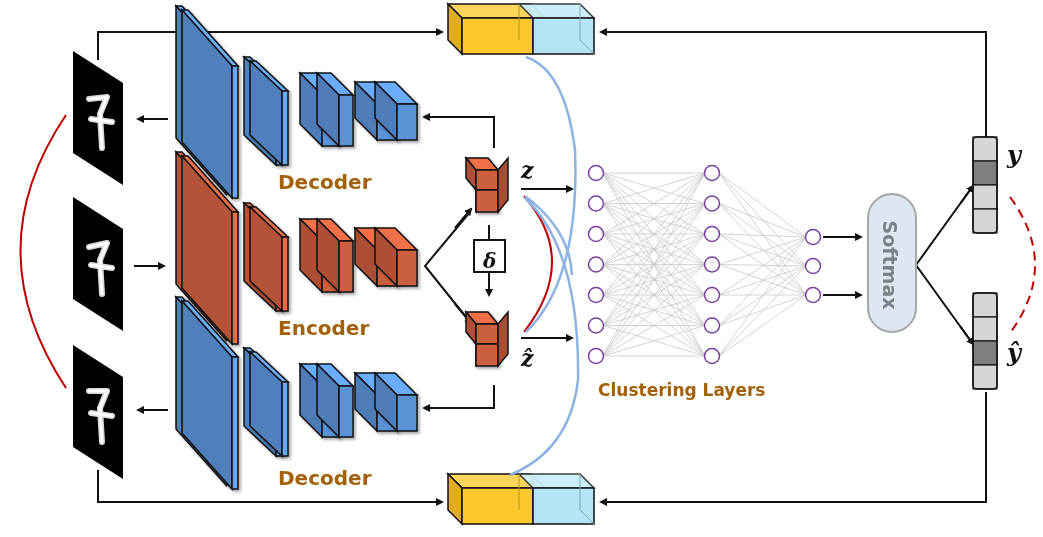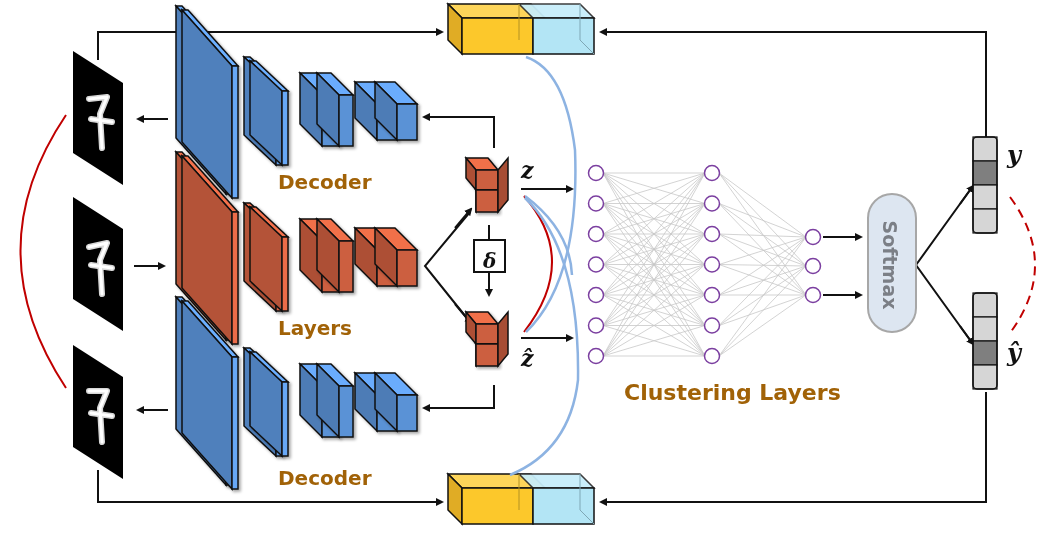--- a/index.html
+++ b/index.html
@@ -2,21 +2,21 @@
 <html><head>
 <meta charset="utf-8">
 <style>
   html, body { margin: 0; padding: 0; background: #ffffff; }
   body { width: 1043px; height: 537px; overflow: hidden; position: relative; font-family: "DejaVu Sans", sans-serif; }
   #stage { position: absolute; left: 0; top: 0; width: 1043px; height: 537px; }
   .label { position: absolute; font-weight: bold; color: #a16207; font-family: "DejaVu Sans", sans-serif; }
   .lbl-dec1 { left: 278px; top: 170px; font-size: 20px; }
   .lbl-enc { left: 278px; top: 316px; font-size: 20px; }
   .lbl-dec2 { left: 278px; top: 466px; font-size: 20px; }
-  .lbl-clust { left: 624px; top: 380px; font-size: 22px; }
+  .lbl-clust { left: 598px; top: 380px; font-size: 17px; }
   .math { position: absolute; font-family: "DejaVu Serif", serif; font-weight: bold; font-style: italic; color: #111; }
   .m-z { left: 521px; top: 157px; font-size: 22px; }
   .m-zhat { left: 521px; top: 345px; font-size: 22px; }
   .m-y { left: 1007px; top: 140px; font-size: 24px; }
   .m-yhat { left: 1007px; top: 338px; font-size: 24px; }
   .m-delta { left: 483px; top: 249px; font-size: 20px; }
   .softmax-box { position: absolute; left: 867px; top: 193px; width: 50px; height: 140px; border-radius: 25px; background: #dde6f1; border: 2px solid #a7a7a7; box-sizing: border-box; }
   .softmax-text { position: absolute; left: 0; top: 0; width: 140px; height: 50px; transform-origin: 0 0; transform: translate(46px, 0) rotate(90deg); display: flex; align-items: center; justify-content: center; font-weight: bold; font-size: 19px; color: #7b7f86; font-family: "DejaVu Sans", sans-serif; }
 </style>
 </head>
@@ -374,21 +374,21 @@
       <rect x="973" y="317" width="24" height="24" fill="#d6d6d6" stroke="#111" stroke-width="1.2"></rect>
       <rect x="973" y="341" width="24" height="24" fill="#7f7f7f" stroke="#111" stroke-width="1.2"></rect>
       <rect x="973" y="365" width="24" height="24" fill="#d6d6d6" stroke="#111" stroke-width="1.2"></rect>
       <rect x="973" y="293" width="24" height="96" rx="4" ry="4" fill="none" stroke="#111" stroke-width="1.5"></rect>
     </g>
 
   <path d="M1010,197 Q1060,265 1010,333" fill="none" stroke="#c00000" stroke-width="2" stroke-dasharray="9,6"></path>
 </svg>
 
 <div class="label lbl-dec1">Decoder</div>
-<div class="label lbl-enc">Layers</div>
+<div class="label lbl-enc">Encoder</div>
 <div class="label lbl-dec2">Decoder</div>
 <div class="label lbl-clust">Clustering Layers</div>
 
 <div class="math m-z">z</div>
 <div class="math m-zhat">ẑ</div>
 <div class="math m-delta">δ</div>
 <div class="math m-y">y</div>
 <div class="math m-yhat">ŷ</div>
 
 <div class="softmax-box">

